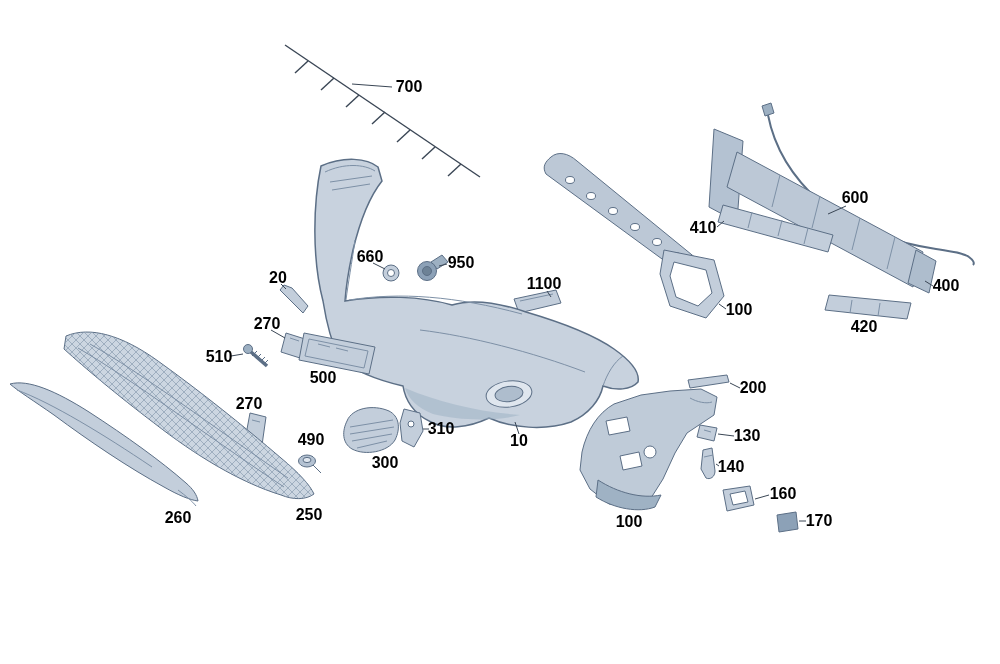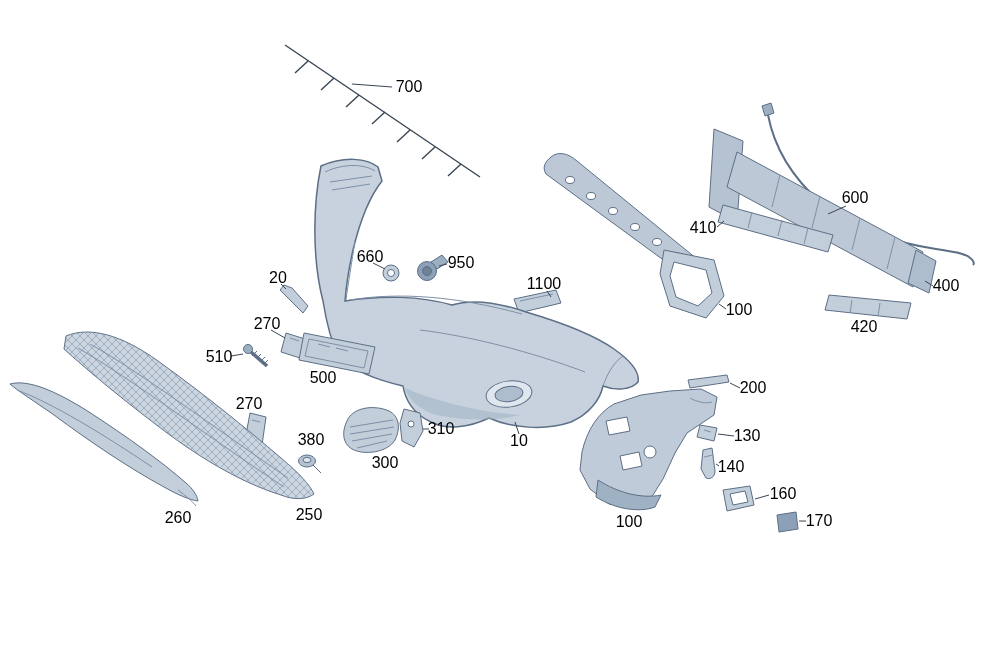--- a/index.html
+++ b/index.html
@@ -1,17 +1,17 @@
 <!DOCTYPE html>
 <html><head>
 <meta charset="utf-8">
 <style>
   html,body{margin:0;padding:0;background:#ffffff;}
   .stage{position:relative;width:1000px;height:664px;background:#7dd3fc;overflow:hidden;
-         font-family:"Liberation Sans",sans-serif;}
+         font-family:"Liberation Sans",sans-serif;font-weight:bold;}
   .stage svg{position:absolute;left:0;top:0;}
   .part-label{position:absolute;transform:translate(-50%,-50%);font-size:16px;line-height:1;
               color:#000;white-space:nowrap;}
 </style>
 </head>
 <body>
 
 <div class="stage">
 
 <svg width="1000" height="664" viewBox="0 0 1000 664">
@@ -236,21 +236,21 @@
   <div class="part-label" style="left:864px;top:327px">420</div>
   <div class="part-label" style="left:739px;top:310px">100</div>
   <div class="part-label" style="left:544px;top:284px">1100</div>
   <div class="part-label" style="left:461px;top:263px">950</div>
   <div class="part-label" style="left:370px;top:257px">660</div>
   <div class="part-label" style="left:278px;top:278px">20</div>
   <div class="part-label" style="left:267px;top:324px">270</div>
   <div class="part-label" style="left:219px;top:357px">510</div>
   <div class="part-label" style="left:323px;top:378px">500</div>
   <div class="part-label" style="left:249px;top:404px">270</div>
-  <div class="part-label" style="left:311px;top:440px">380</div>
+  <div class="part-label" style="left:311px;top:440px">490</div>
   <div class="part-label" style="left:385px;top:463px">300</div>
   <div class="part-label" style="left:441px;top:429px">310</div>
   <div class="part-label" style="left:519px;top:441px">10</div>
   <div class="part-label" style="left:753px;top:388px">200</div>
   <div class="part-label" style="left:747px;top:436px">130</div>
   <div class="part-label" style="left:731px;top:467px">140</div>
   <div class="part-label" style="left:783px;top:494px">160</div>
   <div class="part-label" style="left:819px;top:521px">170</div>
   <div class="part-label" style="left:629px;top:522px">100</div>
   <div class="part-label" style="left:178px;top:518px">260</div>

